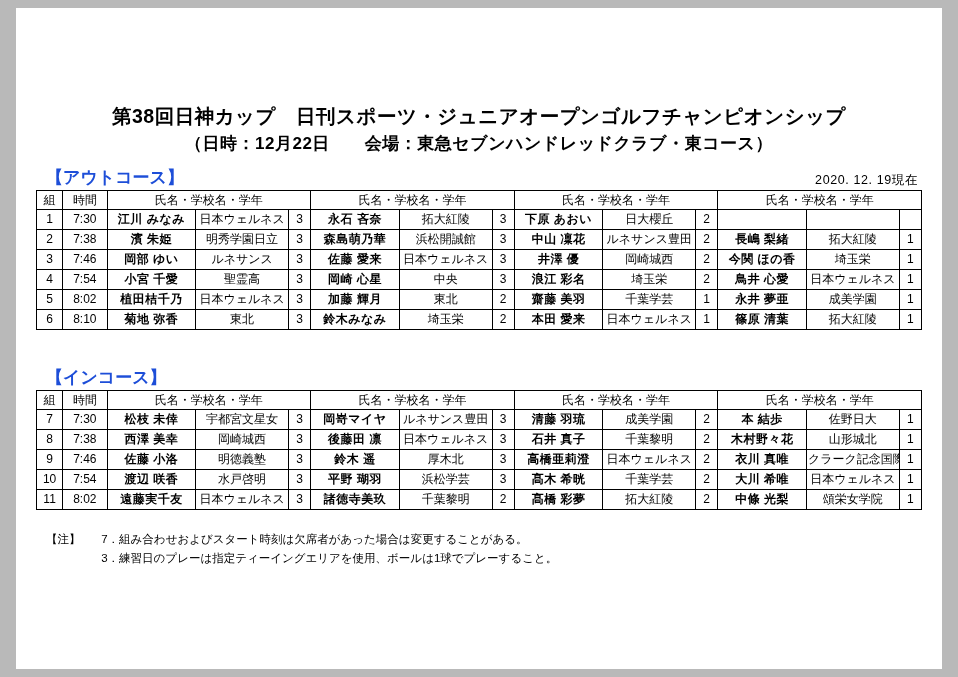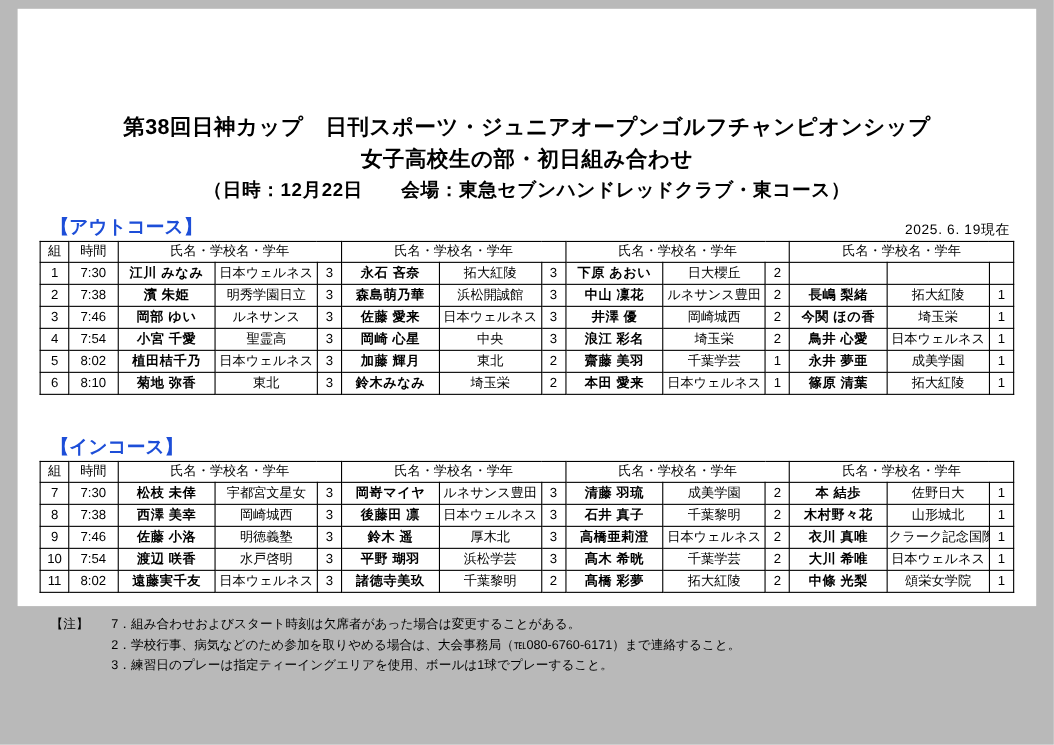--- a/index.html
+++ b/index.html
@@ -11,21 +11,21 @@
     height: 677px;
     background: #b9b9b9;
     font-family: "Liberation Sans", sans-serif;
     overflow: hidden;
   }
   .page {
     position: absolute;
     left: 16px;
     top: 8px;
     width: 926px;
-    height: 543px;
+    height: 661px;
     background: #ffffff;
     box-sizing: border-box;
   }
   .inner {
     position: absolute;
     left: 16px;
     top: 12px;
     width: 894px;
   }
   .title-block {
@@ -124,27 +124,26 @@
   }
 </style>
 </head>
 <body>
 
 <div class="page">
   <div class="inner">
 
     <div class="title-block">
       <div class="title-line l1">第38回日神カップ　日刊スポーツ・ジュニアオープンゴルフチャンピオンシップ</div>
-      <div class="title-line l2">女子高校生の部・初日組み合わせ</div>
       <div class="title-line l3">（日時：12月22日　　会場：東急セブンハンドレッドクラブ・東コース）</div>
     </div>
 
     <div class="course-head">
       <span class="course-label">【アウトコース】</span>
-      <span class="asof">2025. 6. 19現在</span>
+      <span class="asof">2020. 12. 19現在</span>
     </div>
 
     <table class="grid">
       <colgroup>
         <col class="c-group">
           <col class="c-time">
         <col class="c-name">
           <col class="c-school">
           <col class="c-year">
         <col class="c-name">
@@ -381,19 +380,18 @@
           <td class="school">頌栄女学院</td>
           <td>1</td>
         </tr>
       </tbody>
     </table>
 
     <div class="notes">
       <span class="label">【注】</span>
       <ol>
         <li>7．組み合わせおよびスタート時刻は欠席者があった場合は変更することがある。</li>
-        <li>2．学校行事、病気などのため参加を取りやめる場合は、大会事務局（℡080-6760-6171）まで連絡すること。</li>
         <li>3．練習日のプレーは指定ティーイングエリアを使用、ボールは1球でプレーすること。</li>
       </ol>
     </div>
 
   </div>
 </div>
 
 </body></html>

